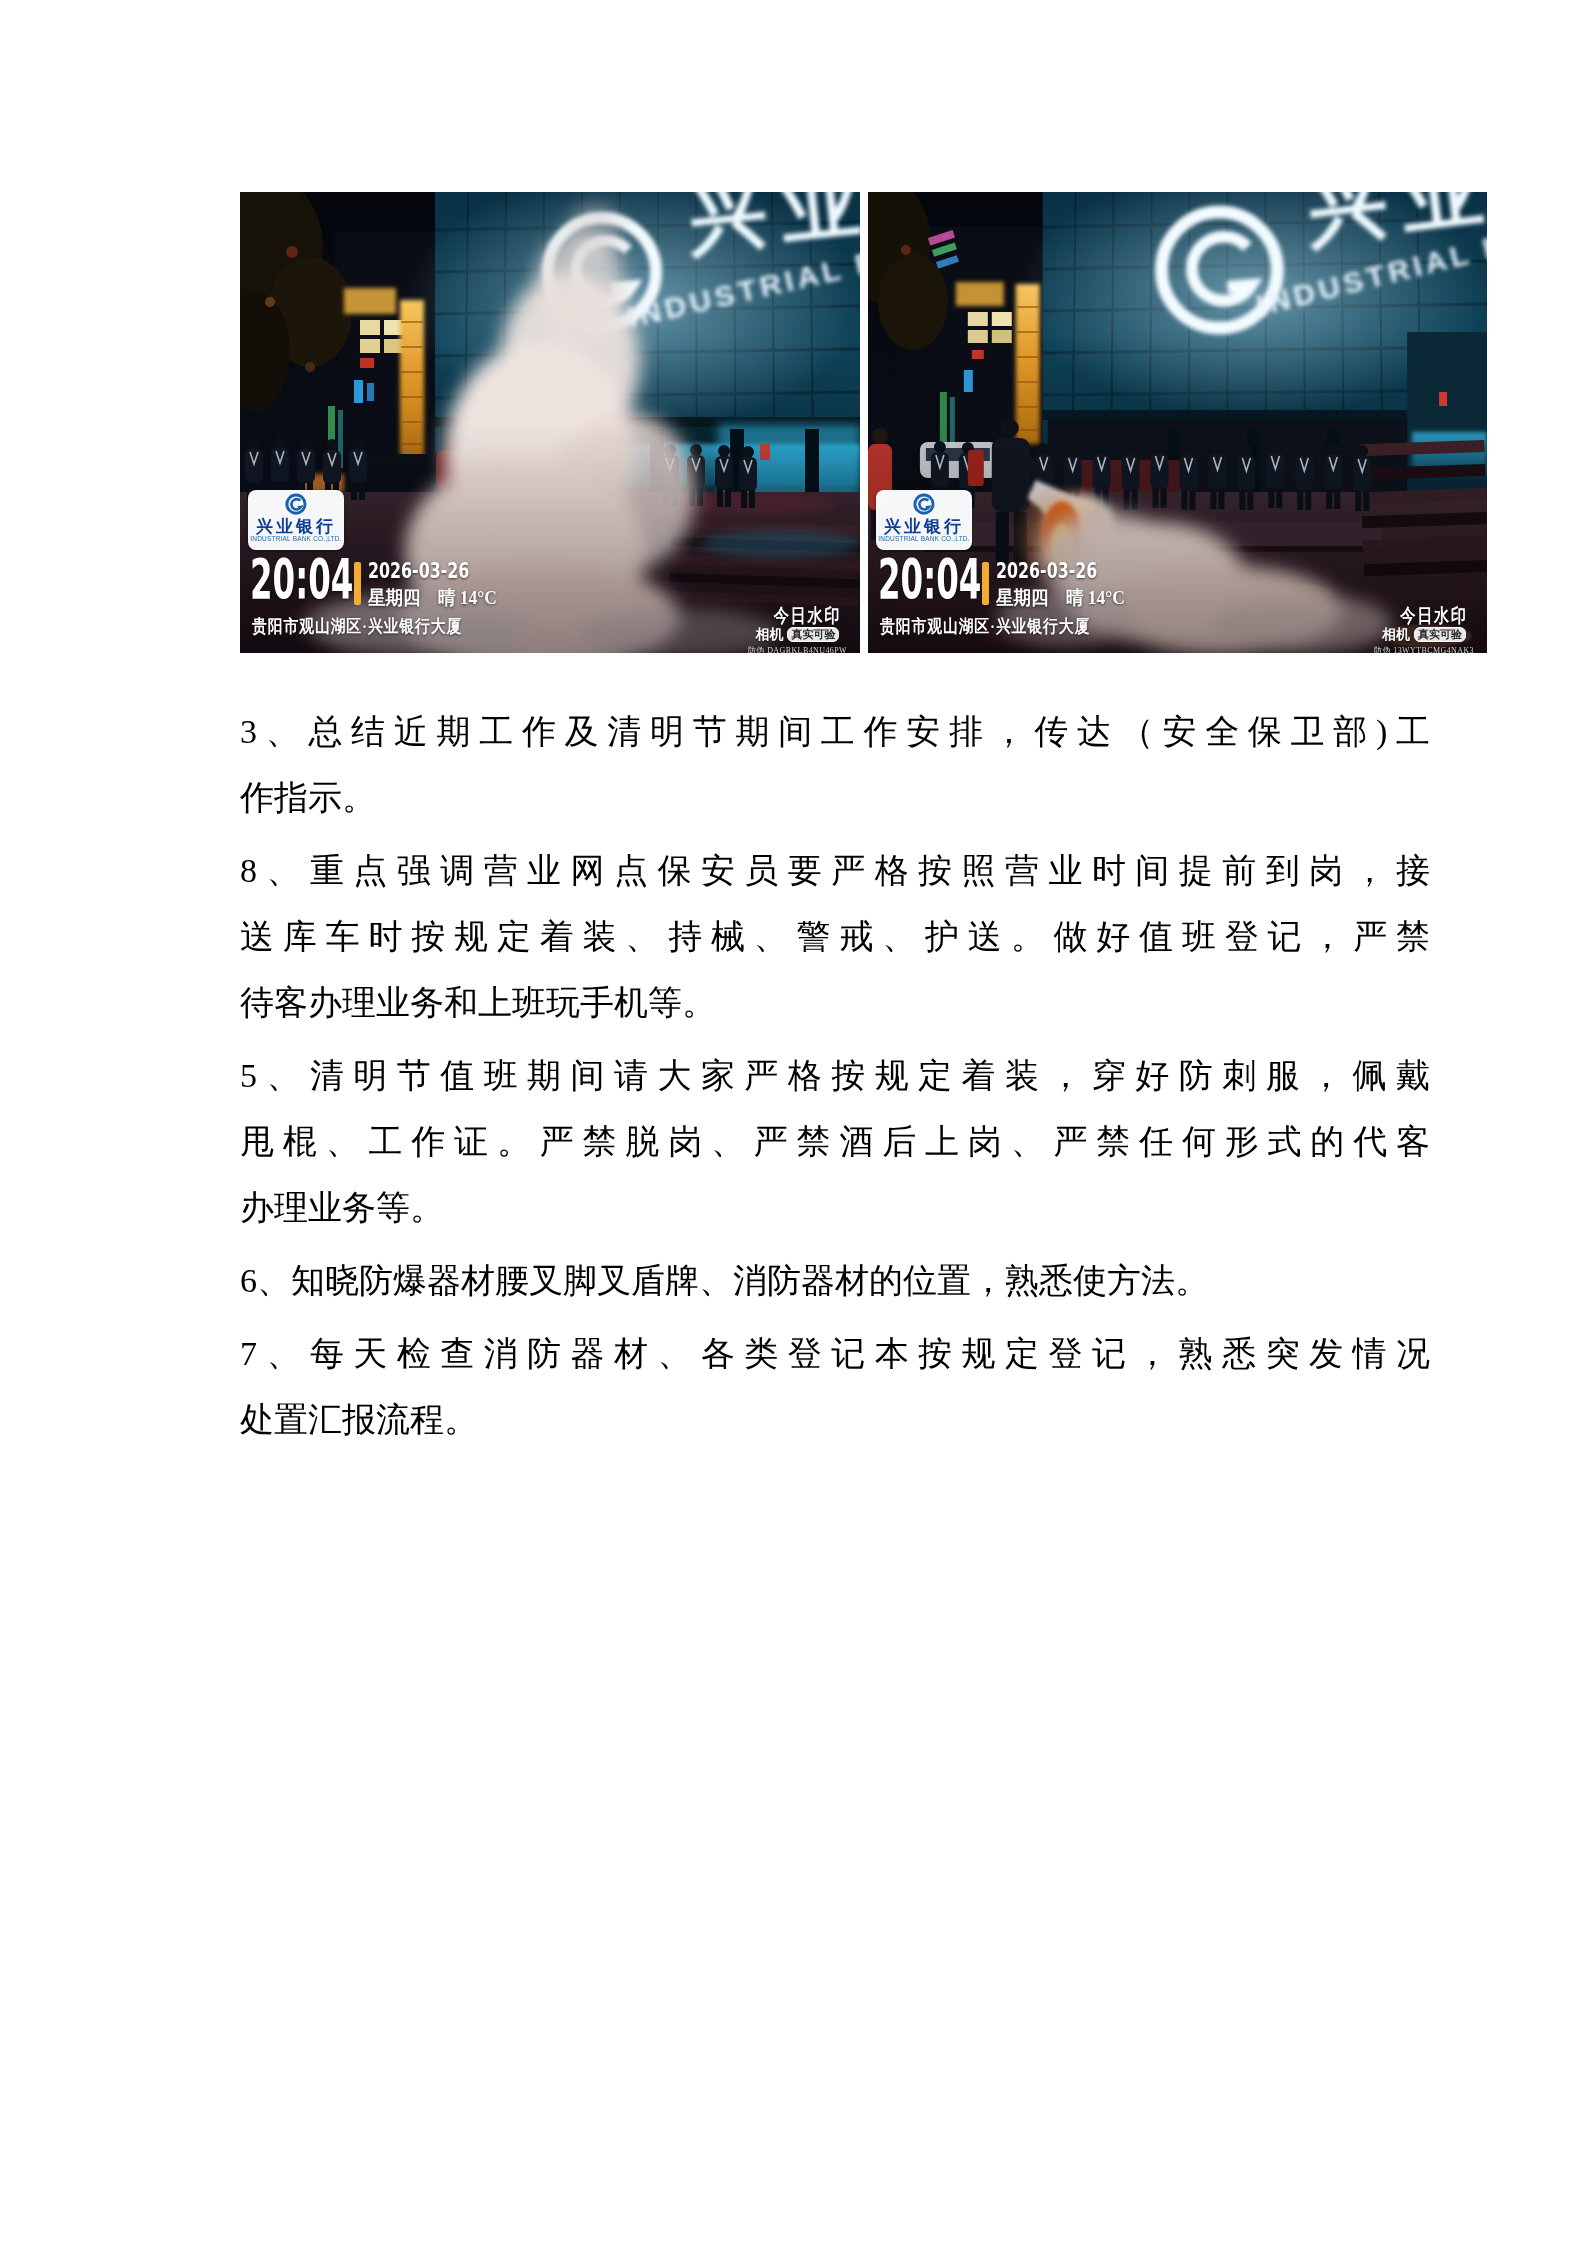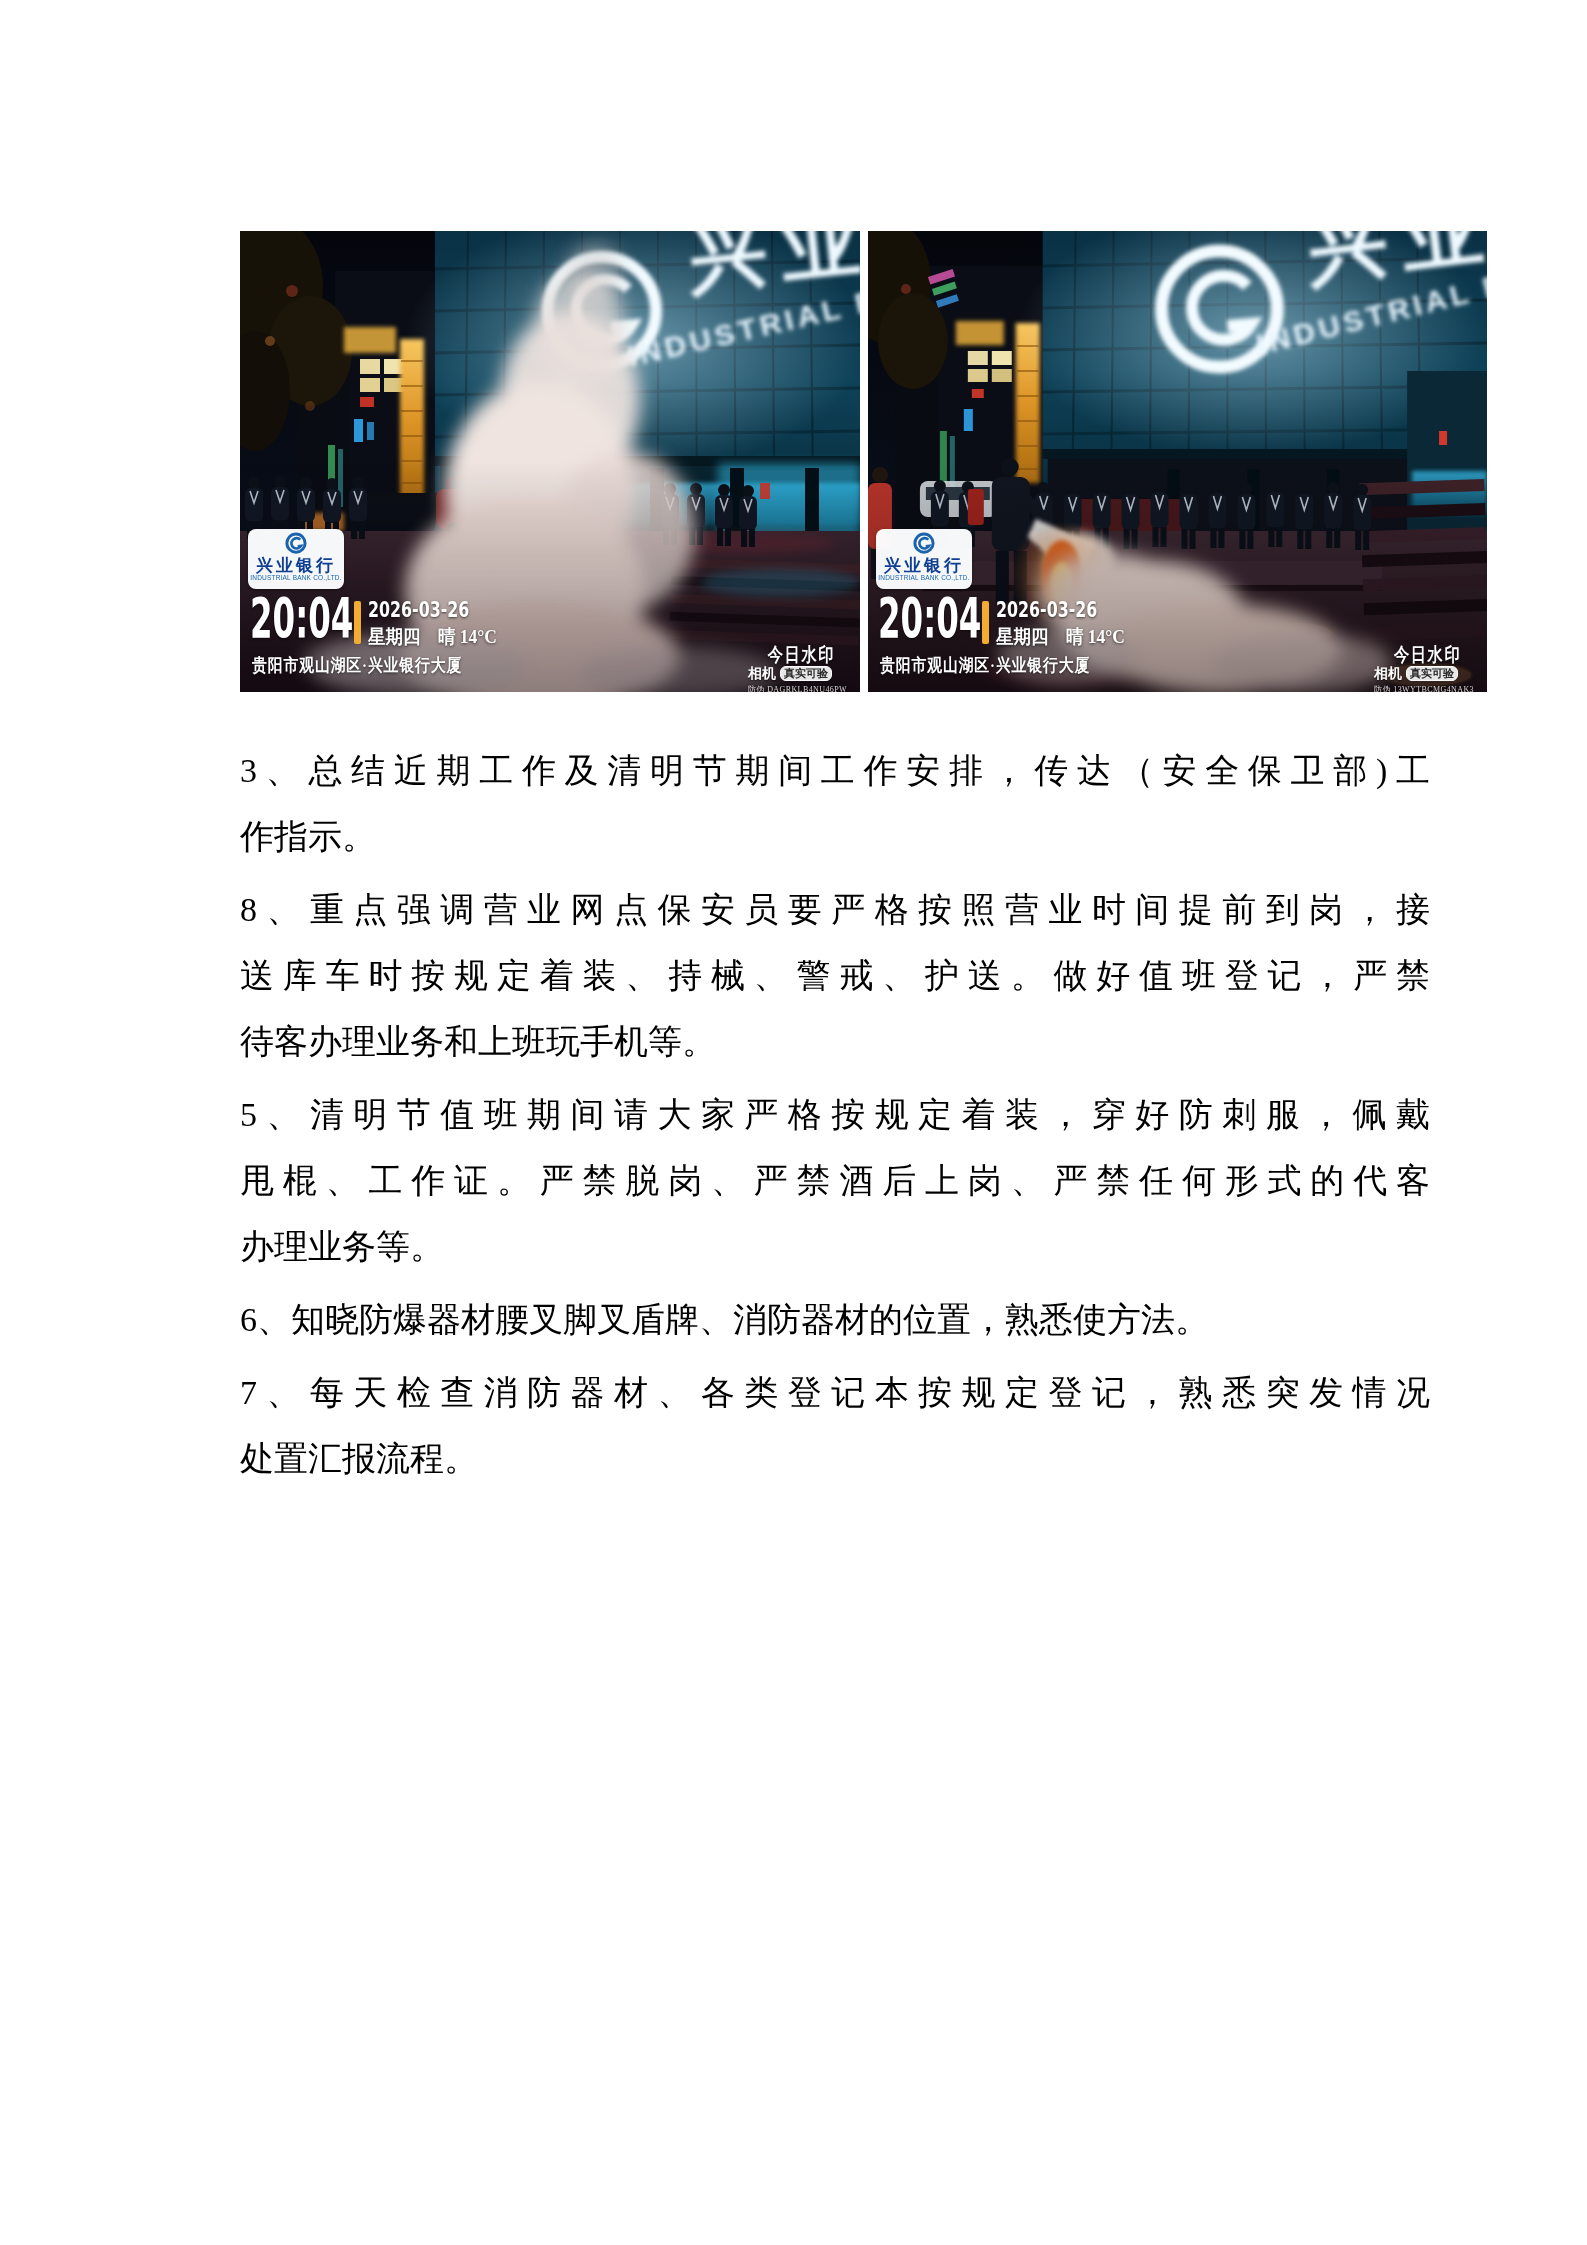--- a/index.html
+++ b/index.html
@@ -1,18 +1,18 @@
 <!DOCTYPE html>
 <html><head>
 <meta charset="utf-8">
 <style>
   html,body { margin:0; padding:0; background:#ffffff; }
   .page {
     position:relative; width:1587px; height:1799px; background:#ffffff;
-    overflow:hidden; font-family:"Liberation Serif","DejaVu Serif",serif;margin-top:39px;
+    overflow:hidden; font-family:"Liberation Serif","DejaVu Serif",serif;
   }
 
   
   .photo {
     position:absolute; top:192px; height:461px; background:#070b14;
     overflow:hidden;
   }
   #photo1 { left:240px; width:620px; }
   #photo2 { left:868px; width:619px; }
   .scene { position:absolute; left:0; top:0; width:100%; height:100%; display:block; }
@@ -43,21 +43,21 @@
     transform:scaleX(.72); transform-origin:left center;
   }
   .wm-week {
     left:128px; top:395px; font-size:19px; font-weight:600; line-height:22px;
     white-space:pre; transform:scaleX(.92); transform-origin:left center;
   }
   .wm-loc {
     left:12px; top:424px; font-size:17.5px; font-weight:700; line-height:20px;
     transform:scaleX(.85); transform-origin:left center; letter-spacing:1px;
   }
-  .wm-app { position:absolute; right:13px; top:414px; text-align:left;
+  .wm-app { position:absolute; right:13px; top:414px; text-align:center;
             color:#fff; text-shadow:0 1px 2px rgba(0,0,0,.7); }
   .wm-app1 { font-size:19px; font-weight:700; letter-spacing:2px; line-height:19px;
              transform:scaleX(.8); transform-origin:right center; }
   .wm-app2 { font-size:14px; font-weight:700; line-height:16px; margin-top:2px; }
   .wm-badge { display:inline-block; background:#e7e7e7; color:#2a2a2a; font-size:11px;
               line-height:13px; padding:0 3px; margin-left:4px; border:1px solid #fff;
               border-radius:6px; text-shadow:none; vertical-align:1px; }
   .wm-code { font-size:8px; font-weight:400; color:rgba(255,255,255,.82);
              letter-spacing:.4px; line-height:9px; margin-top:3px;font-family:Liberation Serif, serif; }
 

